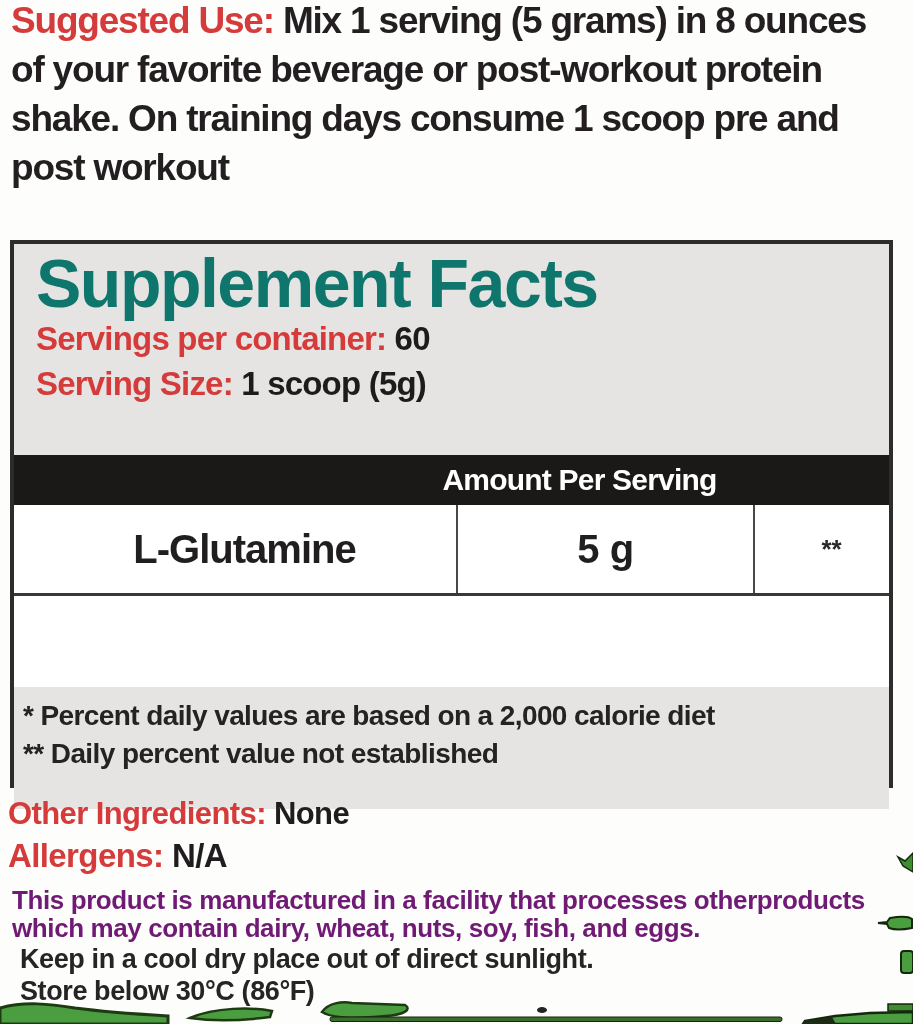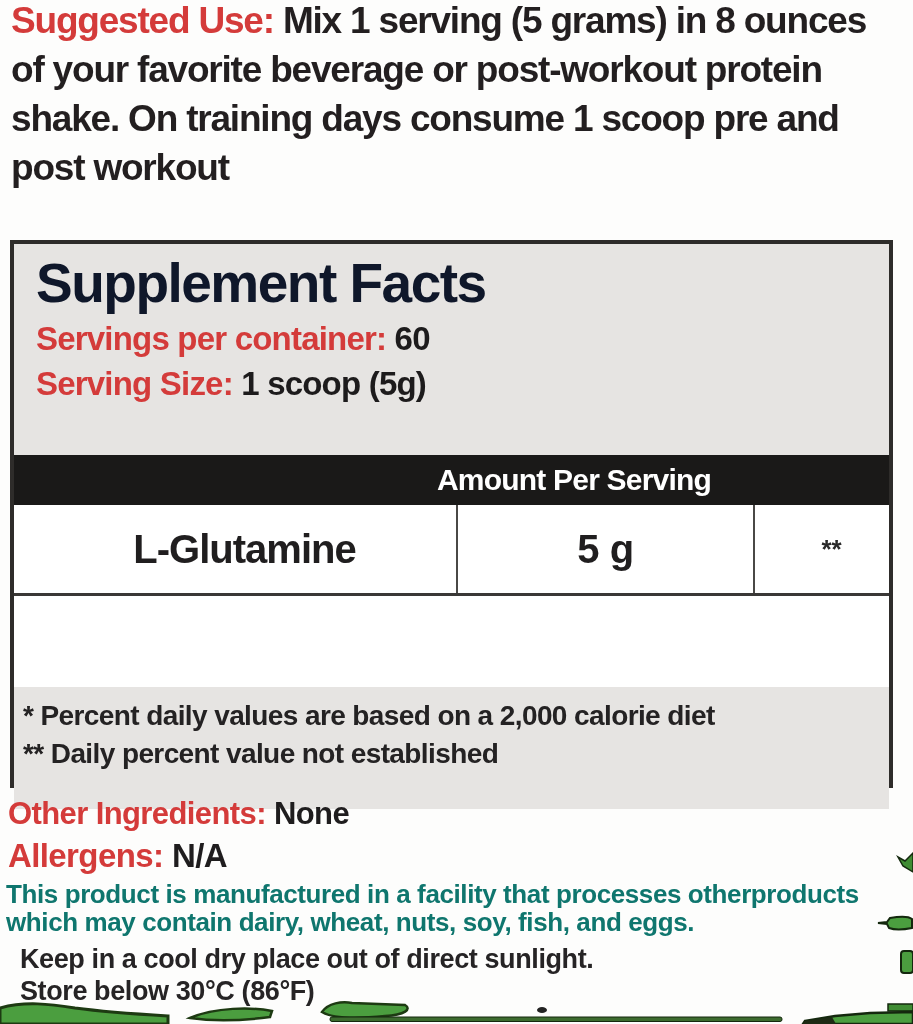--- a/index.html
+++ b/index.html
@@ -20,30 +20,30 @@
   
   .panel{
     position:absolute; left:10px; top:240px; width:875px; height:540px;
     border:4px solid #2e2c2a; background:#fff;
   }
   .panel-head{
     height:211px; background:#e6e4e2; box-sizing:border-box;
     padding:6px 0 0 22px; overflow:hidden;
   }
   .panel-head h1{
-    margin:0; font-size:55px; line-height:66px; letter-spacing:-1.5px; color:#0f172a;
+    margin:0; font-size:68px; line-height:66px; letter-spacing:-1.5px; color:#0f766e;
   }
   .serv-line{font-size:33px; line-height:45px; letter-spacing:-0.8px; color:#1d1b1c;}
 
   .grid{display:grid; grid-template-columns:423px 297px 155px;}
   .col-header{
     height:50px; background:#1a1918; color:#fff; align-items:center;
   }
   .col-header .c2{
-    text-align:left; padding-right:12px; font-size:30px; letter-spacing:-0.8px;
+    text-align:center; padding-right:12px; font-size:30px; letter-spacing:-0.8px;
   }
   .col-header .c3{
     text-align:center; font-size:31px; letter-spacing:-0.5px;
     border-left:2px solid #555; height:100%; line-height:50px; box-sizing:border-box;
   }
   .fact-row{
     height:91px; background:#fff; border-bottom:3px solid #3a3836; box-sizing:border-box;
     align-items:center;
     padding-left:19px;
   }
@@ -56,22 +56,22 @@
   .panel-foot{
     height:122px; background:#e6e4e2; box-sizing:border-box; padding:10px 0 0 9px;
     font-size:28px; line-height:38px; letter-spacing:-0.6px; color:#242223;
   }
 
   
   .info{position:absolute; left:8px; font-size:31px; letter-spacing:-0.6px; color:#1f1d1e;}
   .info.other{top:796px;}
   .info.allergens{top:837px; font-size:33px;}
   .facility{
-    position:absolute; left:6px; top:880px; width:902px; margin:0;
-    font-size:26px; line-height:28px; letter-spacing:-0.4px; color:#0f766e;
+    position:absolute; left:6px; top:880px; width:902px; margin:6px;
+    font-size:26px; line-height:28px; letter-spacing:-0.4px; color:#701a75;
   }
   .storage{position:absolute; left:8px; font-size:27px; letter-spacing:-0.4px; color:#262425;margin-left:12px;}
   .storage.s1{top:944px;}
   .storage.s2{top:976px;}
 
   
   .deco-bottom{position:absolute; left:0; bottom:0; width:913px; height:26px;}
   .deco-leaf{position:absolute;}
   .leaf-tip{right:0; top:852px; width:18px; height:22px;}
   .leaf-mid{right:0; top:913px; width:36px; height:20px;}

